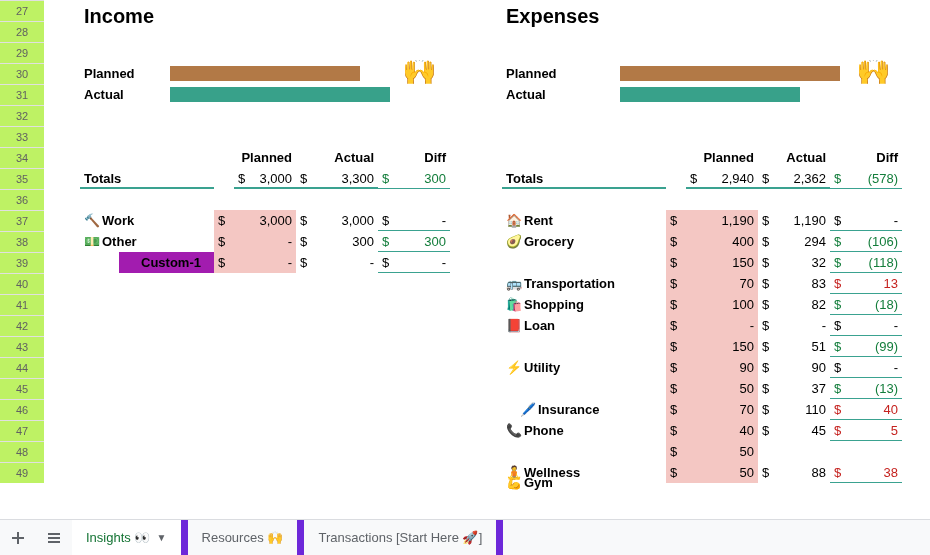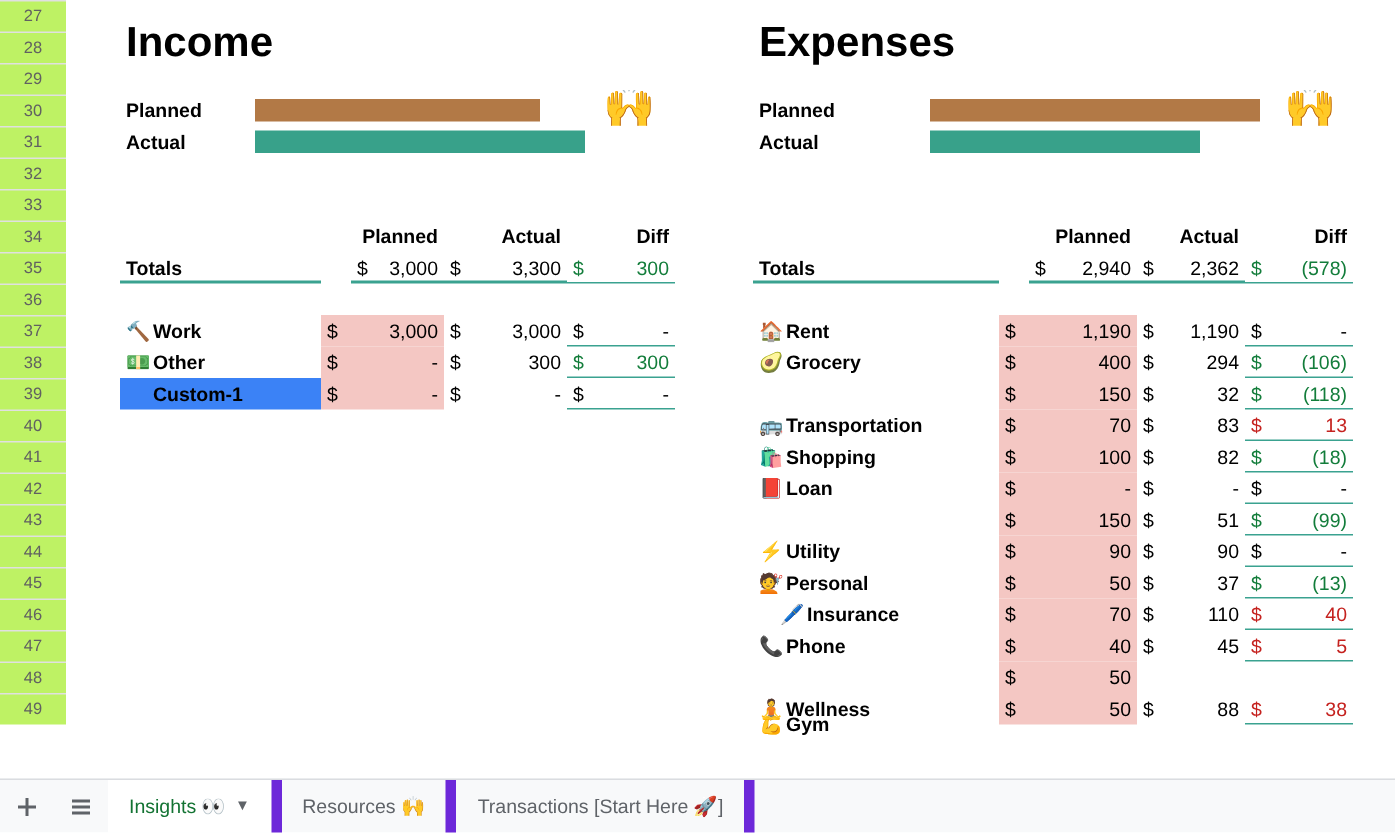--- a/index.html
+++ b/index.html
@@ -2,29 +2,29 @@
 <html><head>
 <meta charset="utf-8">
 <style>
 * { box-sizing: border-box; margin: 0; padding: 0; }
 body { font-family: Arial, sans-serif; font-size: 13px; color: #000; background: #fff; overflow: hidden; }
 .sheet { position: relative; width: 930px; height: 555px; }
 .row-headers { position: absolute; left: 0; top: 0; width: 44px; background: #bef264; }
 .rowh { height: 21px; text-align: center; font-size: 11px; color: #616161; border-top: 1px solid #e0e0e0; line-height: 21px; }
 .grid { position: absolute; left: 44px; top: 0; right: 0; bottom: 36px; }
 .cell { position: absolute; height: 21px; line-height: 21px; padding: 0 4px; white-space: nowrap; overflow: hidden; }
-.section-title { font-size: 28px; font-weight: bold; font-family: Helvetica, Arial, sans-serif; height: 42px; line-height: 32px; margin-top: 12px; }
+.section-title { font-size: 20px; font-weight: bold; font-family: Helvetica, Arial, sans-serif; height: 42px; line-height: 32px; }
 .bar-label { font-weight: bold; }
 .bar-planned { position: absolute; height: 15px; background: #b27946; }
 .bar-actual { position: absolute; height: 15px; background: #38a18a; }
 .col-header { font-weight: bold; text-align: right; }
 .totals-label { font-weight: bold; border-bottom: 2px solid #3aa290; }
 .totals-val { border-bottom: 2px solid #3aa290; }
 .row-label { font-weight: bold; }
-.row-label-pink { font-weight: bold; background: #3b82f6; }
+.row-label-pink { font-weight: bold; background: #a21caf; margin-left: 39px; }
 .icon-emoji { display: inline-block; width: 18px; }
 .money-sym { text-align: left; width: 20px; }
 .money-val { text-align: right; }
 .planned-cell { background: #f4c7c3; }
 .diff-green { color: #137d3b; border-bottom: 1px solid #3aa290; }
 .diff-red { color: #c5221f; border-bottom: 1px solid #3aa290; }
 .diff-neutral { color: #000; border-bottom: 1px solid #3aa290; }
 .diff-header { text-align: right; font-weight: bold; }
 .hands-emoji { font-size: 28px; }
 .tabbar { position: absolute; left: 0; bottom: 0; right: 0; height: 36px; background: #f8f9fa; border-top: 1px solid #dadce0; display: flex; align-items: center; }
@@ -164,21 +164,20 @@
       <div class="cell money-val " style="left: 734px; top: 336px; width: 52px;">51</div>
       <div class="cell money-sym diff-green" style="left: 786px; top: 336px; width: 20px;">$</div>
       <div class="cell money-val diff-green" style="left: 806px; top: 336px; width: 52px;">(99)</div>
       <div class="cell row-label" style="left: 458px; top: 357px; width: 164px;"><span class="icon-emoji">⚡</span>Utility</div>
       <div class="cell money-sym planned-cell" style="left: 622px; top: 357px; width: 20px;">$</div>
       <div class="cell money-val planned-cell" style="left: 642px; top: 357px; width: 72px;">90</div>
       <div class="cell money-sym " style="left: 714px; top: 357px; width: 20px;">$</div>
       <div class="cell money-val " style="left: 734px; top: 357px; width: 52px;">90</div>
       <div class="cell money-sym diff-neutral" style="left: 786px; top: 357px; width: 20px;">$</div>
       <div class="cell money-val diff-neutral" style="left: 806px; top: 357px; width: 52px;">-</div>
-      <div class="cell row-label" style="left: 458px; top: 378px; width: 164px;"><span class="icon-emoji">💇</span>Personal</div>
       <div class="cell money-sym planned-cell" style="left: 622px; top: 378px; width: 20px;">$</div>
       <div class="cell money-val planned-cell" style="left: 642px; top: 378px; width: 72px;">50</div>
       <div class="cell money-sym " style="left: 714px; top: 378px; width: 20px;">$</div>
       <div class="cell money-val " style="left: 734px; top: 378px; width: 52px;">37</div>
       <div class="cell money-sym diff-green" style="left: 786px; top: 378px; width: 20px;">$</div>
       <div class="cell money-val diff-green" style="left: 806px; top: 378px; width: 52px;">(13)</div>
       <div class="cell row-label" style="left: 472px; top: 399px; width: 164px;"><span class="icon-emoji">🖊️</span>Insurance</div>
       <div class="cell money-sym planned-cell" style="left: 622px; top: 399px; width: 20px;">$</div>
       <div class="cell money-val planned-cell" style="left: 642px; top: 399px; width: 72px;">70</div>
       <div class="cell money-sym " style="left: 714px; top: 399px; width: 20px;">$</div>

